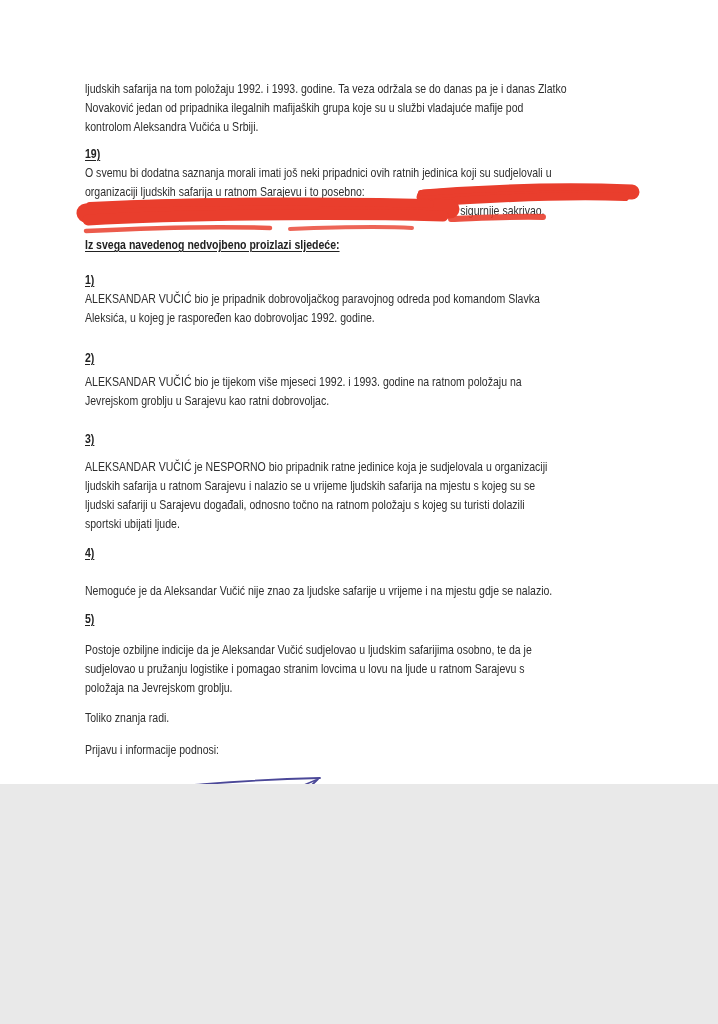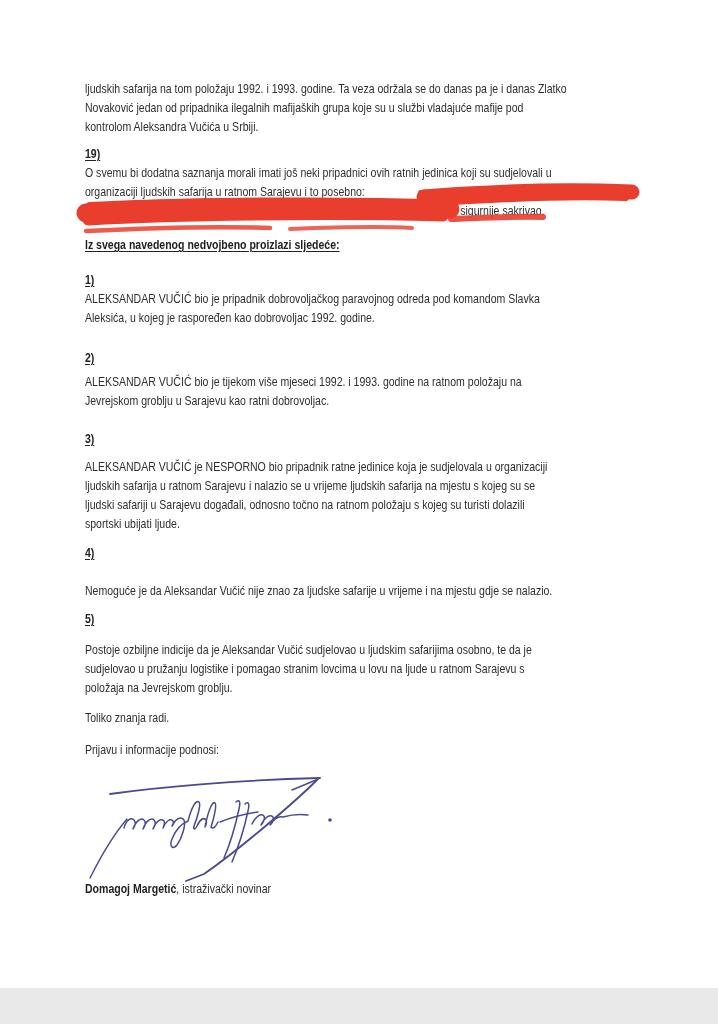--- a/index.html
+++ b/index.html
@@ -1,17 +1,17 @@
 <!DOCTYPE html>
 <html style="--redaction: #e93e2d; --ink: #4b4898; --text: #2e2e2e;"><head>
 <meta charset="utf-8">
 <style>
   html,body { margin:0; padding:0; background:#e9e9e9; }
   .page {
-    position:relative; width:718px; height:988px; background:#ffffff;
+    position:relative; width:718px; height:784px; background:#ffffff;
     margin:0 auto; overflow:hidden;
     font-family:"Liberation Sans", sans-serif;
     color:var(--text, #2e2e2e);
     font-size:13.5px; line-height:19px;
   }
   .block { position:absolute; left:85px; transform:scaleX(0.78); transform-origin:0 0; }
   .block > div { white-space:nowrap; }
   .label { font-weight:700; text-decoration:underline; text-decoration-thickness:1.4px; text-underline-offset:2px; color:#222; }
   .heading { font-weight:700; text-decoration:underline; text-decoration-thickness:1.4px; text-underline-offset:2px; color:#222; white-space:nowrap; }
   .tail { position:absolute; left:455px; transform:scaleX(0.78); transform-origin:0 0; white-space:nowrap; }

